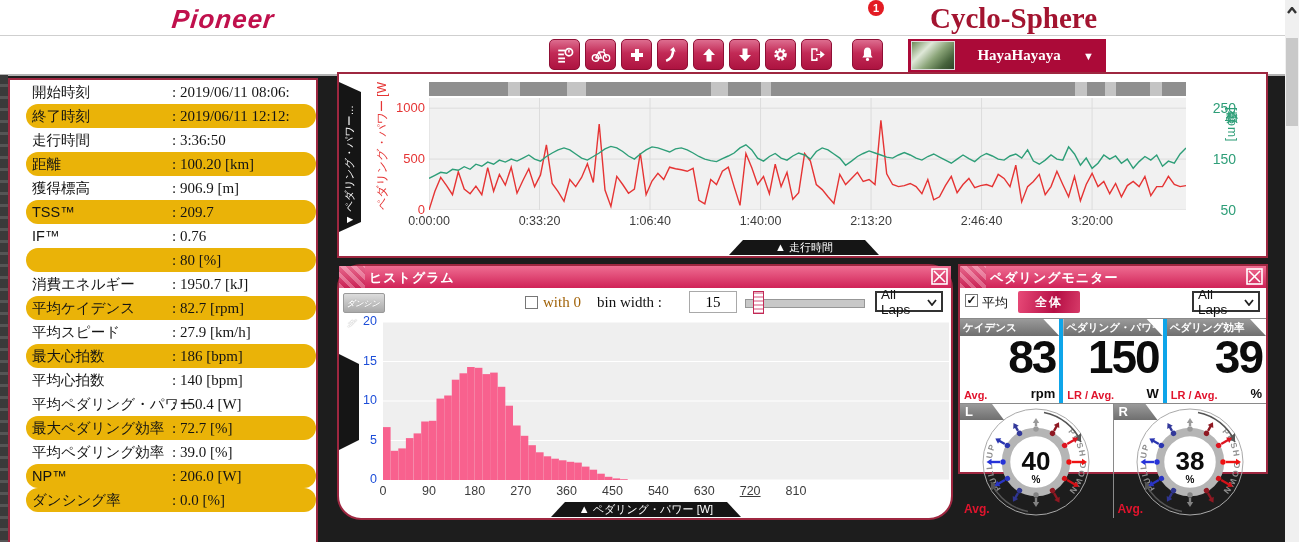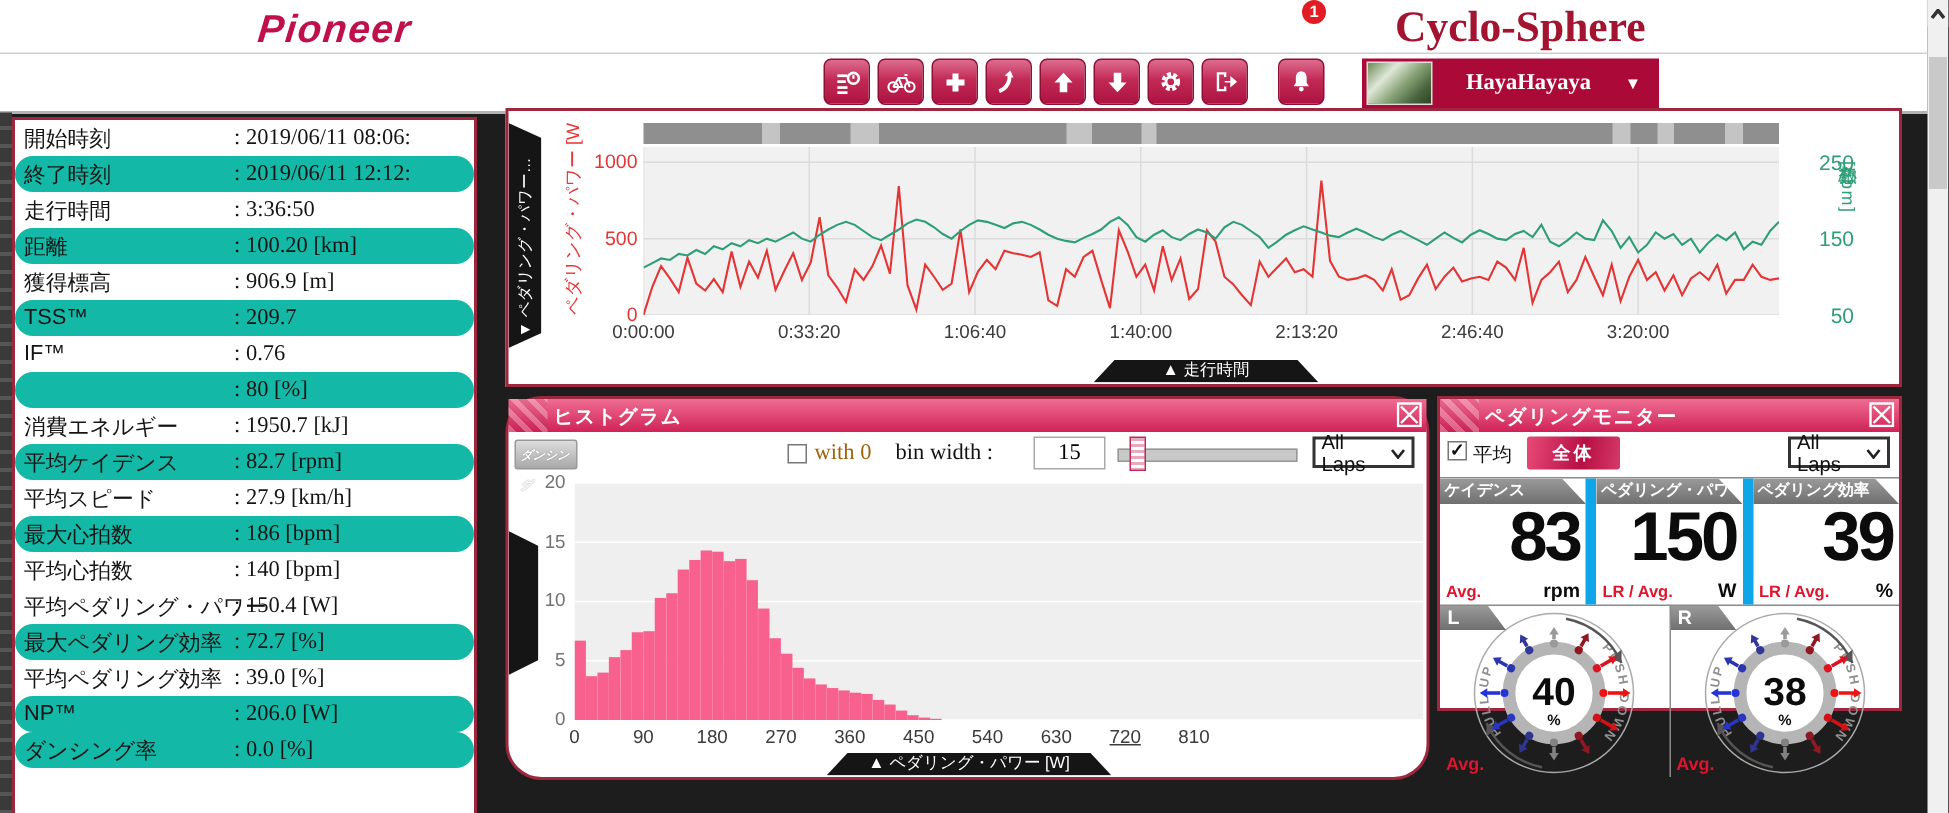--- a/index.html
+++ b/index.html
@@ -25,24 +25,24 @@
   #user-caret{color:#fff;font-size:11px;margin-right:12px;}
   
   #scrollbar{left:1285px;top:0;width:14px;height:542px;background:#f0f0f0;}
   #scroll-up{left:1285px;top:0;width:14px;height:18px;background:#f0f0f0;display:flex;align-items:center;justify-content:center;cursor:pointer;}
   #scroll-thumb{left:1286px;top:38px;width:12px;height:88px;background:#c9c9c9;cursor:pointer;}
   
   #leftstrip{left:0;top:75px;width:8px;height:467px;background:repeating-linear-gradient(#3a3a3a 0 9px,#555 9px 12px);}
   
   #stats{left:8px;top:78px;width:310px;height:470px;background:#fff;border:2px solid #9e2740;box-sizing:border-box;overflow:hidden;}
   .srow{height:24px;display:flex;align-items:center;font-size:14.5px;color:#141414;}
-  .srow.alt{background:#14b8a6;border-radius:12px;}
+  .srow.alt{background:#eab308;border-radius:12px;}
   .slabel{padding-left:6px;white-space:nowrap;font-family:"Liberation Sans",sans-serif;}
   .sval{position:absolute;left:146px;white-space:nowrap;font-family:"Liberation Serif",serif;font-size:15px;}
-  .srow{position:relative;}
+  .srow{position:relative;margin-left:16px;}
   
   .panel{background:#fff;border:2px solid #9e2740;box-sizing:border-box;}
   .titlebar{position:absolute;left:0;top:0;right:0;height:22px;background:linear-gradient(#ef6d92,#d02257);}
   .titlebar::before{content:"";position:absolute;left:0;top:0;width:26px;height:22px;
       background:repeating-linear-gradient(45deg,rgba(255,255,255,.28) 0 4px,rgba(0,0,0,0.03) 4px 8px);}
   .ptitle{position:absolute;left:30px;top:3px;color:#fff;font-weight:bold;font-size:13px;letter-spacing:1px;}
   .closebtn{position:absolute;right:3px;top:2px;width:17px;height:17px;cursor:pointer;}
   .blacktab-v{position:absolute;background:#151515;clip-path:polygon(0 0,100% 10px,100% calc(100% - 10px),0 100%);}
   .blacktab-h{position:absolute;height:15px;background:#151515;clip-path:polygon(14px 0,calc(100% - 14px) 0,100% 100%,0 100%);
               color:#fff;font-size:11px;text-align:center;line-height:15px;white-space:nowrap;}
@@ -70,35 +70,35 @@
   #with0-lab{position:absolute;left:204px;top:28px;font:15px "Liberation Serif",serif;color:#a16207;}
   #binw-lab{position:absolute;left:258px;top:28px;font:15px "Liberation Serif",serif;color:#111;}
   #bin-input{position:absolute;left:350px;top:25px;width:46px;height:20px;border:1px solid #a9a9a9;
              text-align:center;font:15px "Liberation Serif",serif;padding:0;}
   #binslider{position:absolute;left:406px;top:33px;width:118px;height:7px;background:#c8c8c8;border:1px solid #979797;}
   #binhandle{position:absolute;left:414px;top:25px;width:9px;height:21px;border:1px solid #c22a56;
              background:repeating-linear-gradient(#e9a8bd 0 2px,#fff 2px 4px);cursor:ew-resize;}
   .lapselect{position:absolute;border:2px solid #333;background:#fff;height:21px;display:flex;align-items:center;
              font-size:13.5px;color:#111;padding:0 4px;box-sizing:border-box;cursor:pointer;gap:5px;}
   #hist-lapsel{left:536px;top:25px;width:68px;}
-  .hytick{position:absolute;left:12px;width:26px;text-align:right;font-size:12.5px;color:#737373;}
+  .hytick{position:absolute;left:12px;width:26px;text-align:right;font-size:12.5px;color:#1d4ed8;}
   .hxtick{position:absolute;top:218px;width:40px;text-align:center;font-size:12.5px;color:#3c3c3c;}
   #hist-tab{left:0px;top:88px;width:20px;height:96px;}
   #hist-tab-text{left:-35px;top:129px;width:90px;height:14px;color:#fff;font-size:10.5px;}
   #hist-btab{width:190px;left:212px;top:236px;}
   
   #pedalpanel{left:958px;top:264px;width:310px;height:210px;position:absolute;}
   #avg-cb{left:5px;top:28px;}
   #avg-lab{position:absolute;left:22px;top:28px;font-size:13px;color:#111;}
   #zentai{position:absolute;left:58px;top:25px;width:62px;height:22px;border-radius:2px;
           background:linear-gradient(100deg,#e84a78 0%,#b60f45 60%,#d63a68 100%);
           color:#fff;font:bold 12px/22px "Liberation Sans",sans-serif;text-align:center;letter-spacing:2px;}
   #pedal-lapsel{left:232px;top:25px;width:68px;}
   #metrics{position:absolute;left:0;top:52px;width:306px;height:86px;display:flex;border-top:1px solid #8a8a8a;border-bottom:1px solid #8a8a8a;box-sizing:border-box;}
-  .mcell{position:relative;flex:1;border-right:7px solid #0ea5e9;box-sizing:border-box;}
+  .mcell{position:relative;flex:1;border-right:4px solid #0ea5e9;box-sizing:border-box;}
   .mcell:last-child{border-right:none;}
   .mribbon{position:absolute;left:0;top:0;right:0;height:17px;background:linear-gradient(#9a9a9a,#6f6f6f);
            clip-path:polygon(0 0,calc(100% - 16px) 0,100% 100%,0 100%);
            color:#fff;font-size:10.5px;font-weight:bold;line-height:17px;padding-left:3px;white-space:nowrap;overflow:hidden;}
   .mnum{position:absolute;right:4px;top:12px;font:bold 46px/52px "Liberation Sans",sans-serif;color:#0c0c0c;letter-spacing:-2px;}
   .mcap{position:absolute;left:4px;bottom:2px;color:#e0142d;font:bold 11px "Liberation Sans",sans-serif;}
   .munit{position:absolute;right:4px;bottom:2px;color:#0c0c0c;font:bold 13px "Liberation Sans",sans-serif;}
   #gauges{position:absolute;left:0;top:138px;width:306px;height:114px;display:flex;}
   .gcell{position:relative;flex:1;border-right:1px solid #8a8a8a;box-sizing:border-box;}
   .gcell:last-child{border-right:none;}

